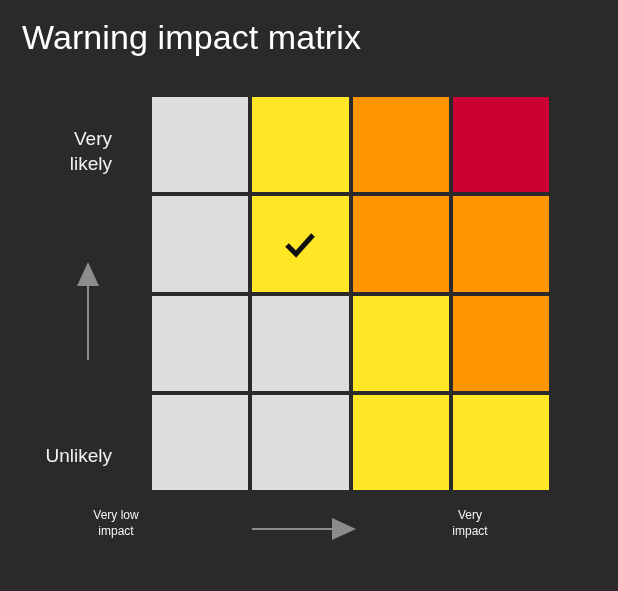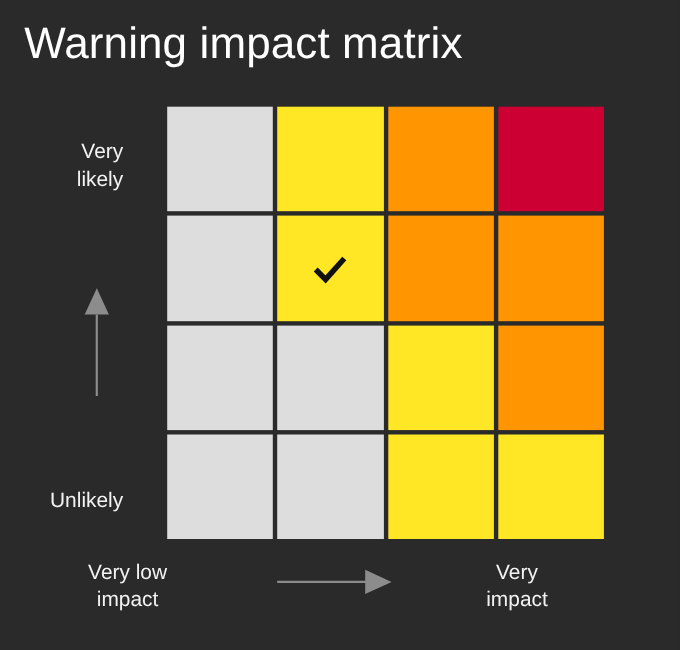--- a/index.html
+++ b/index.html
@@ -12,21 +12,21 @@
     background: #2a2a2a;
     font-family: "Liberation Sans", sans-serif;
     overflow: hidden;
     position: relative;
   }
 
   #page-title {
     position: absolute;
     left: 22px;
     top: 18px;
-    font-size: 40px;
+    font-size: 34px;
     font-weight: 400;
     color: #ffffff;
     letter-spacing: 0.1px;
     white-space: nowrap;
   }
 
   
   #matrix-grid {
     position: absolute;
     left: 152px;
@@ -62,21 +62,21 @@
     line-height: 1.32;
     white-space: pre-line;
   }
   #y-label-top  { top: 126px; }
   #y-label-bottom { top: 443px; }
 
   
   .x-label {
     position: absolute;
     color: #f2f2f2;
-    font-size: 19px;
+    font-size: 12px;
     line-height: 1.32;
     text-align: center;
     white-space: pre-line;
   }
   #x-label-left  { left: 42px;  top: 508px; width: 148px; }
   #x-label-right { left: 400px; top: 508px; width: 140px; }
 
   
   #y-axis-arrow {
     position: absolute;

